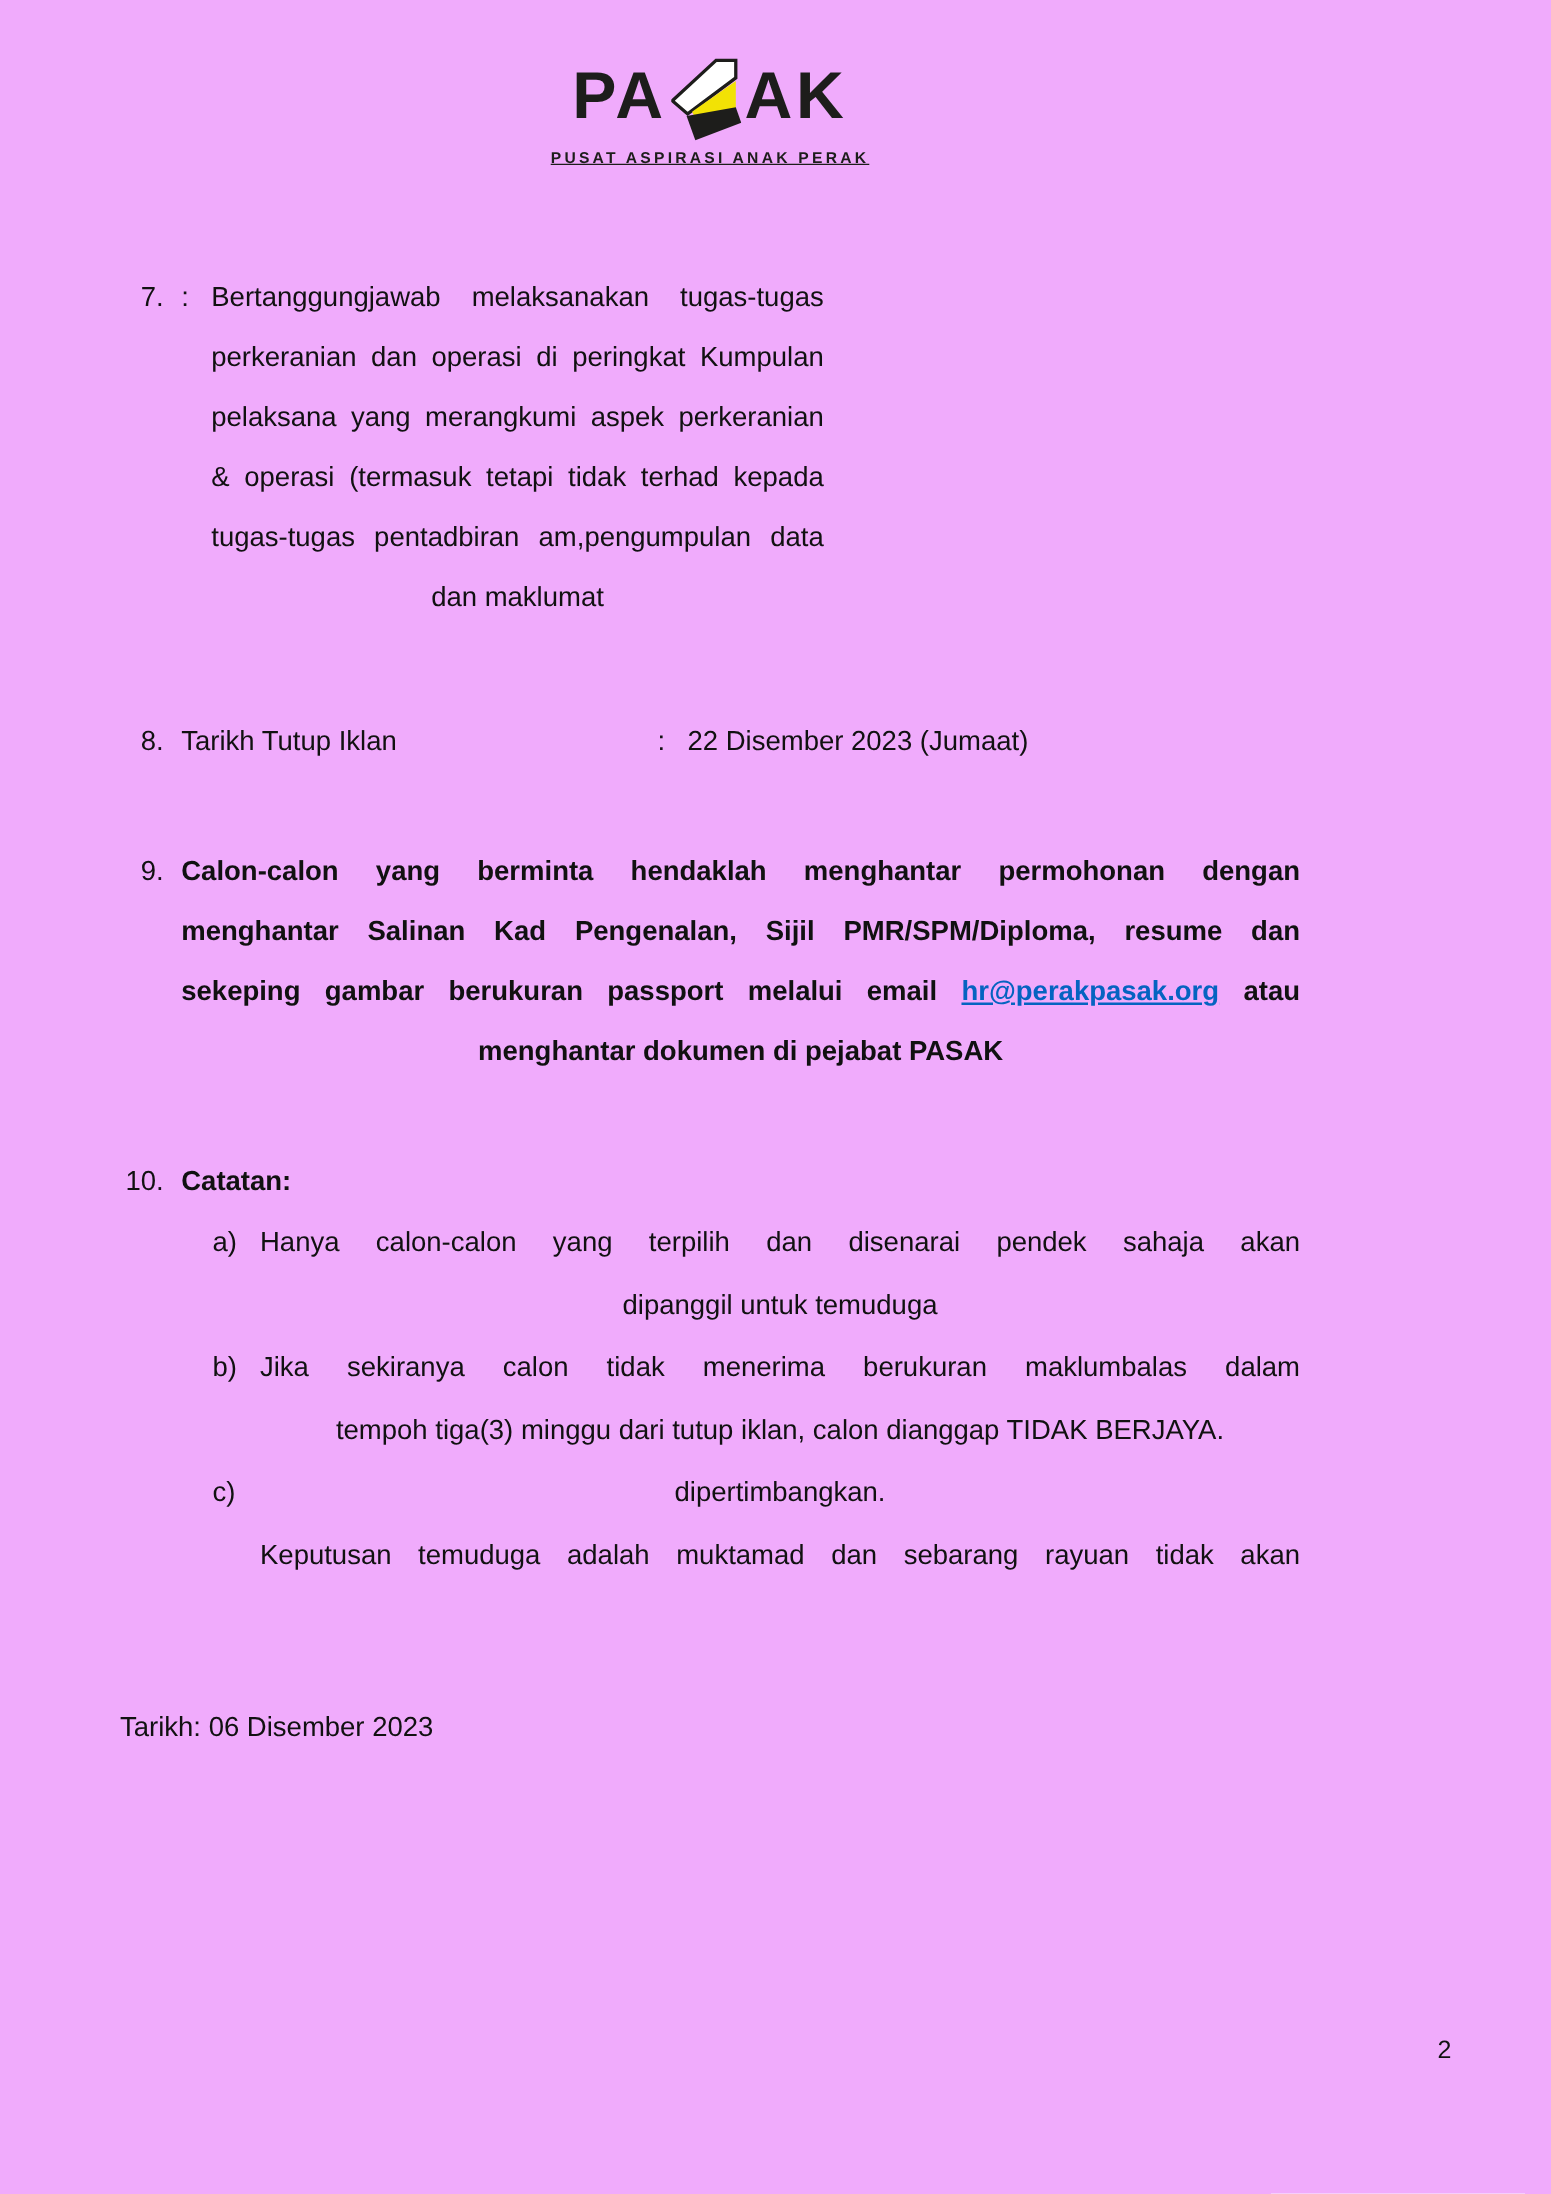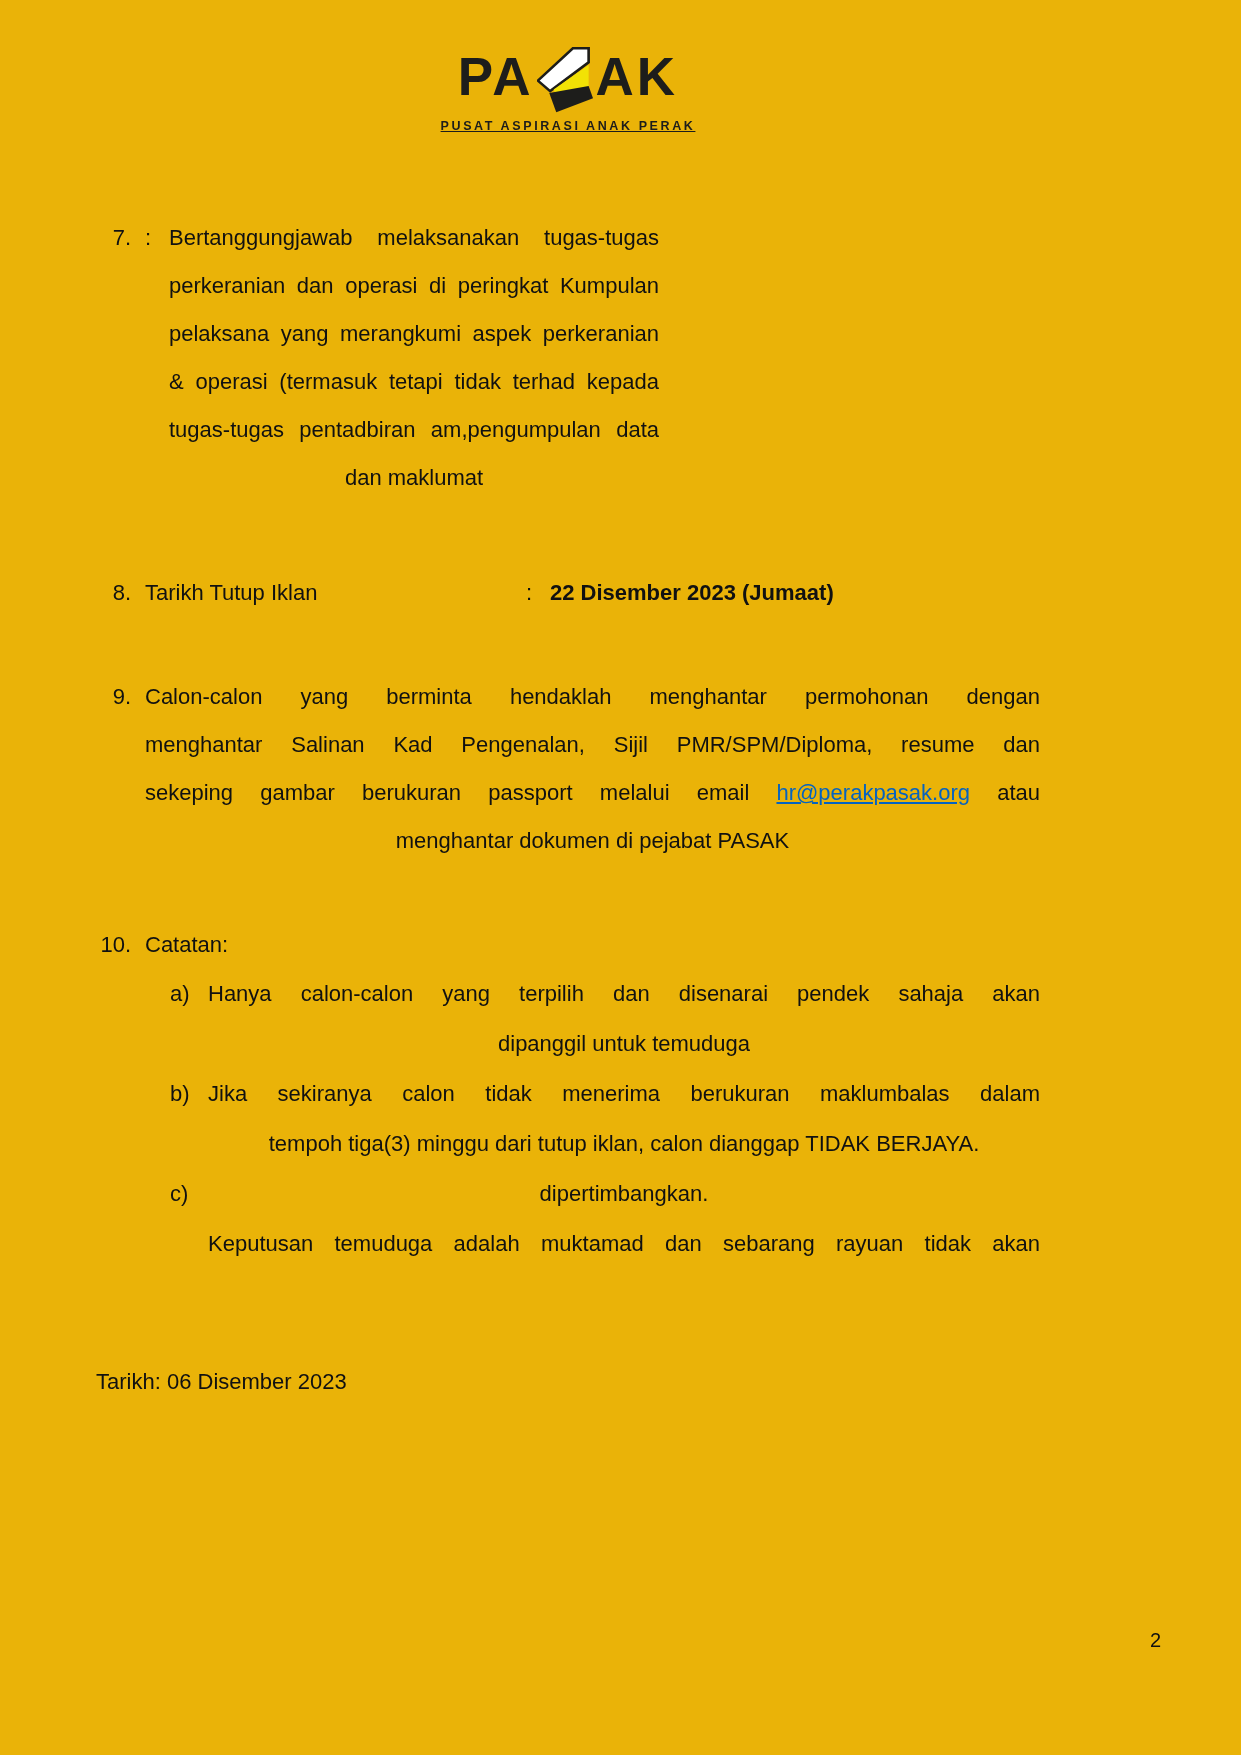--- a/index.html
+++ b/index.html
@@ -1,20 +1,20 @@
 <!DOCTYPE html>
 <html><head>
 <meta charset="utf-8">
 <style>
   * { margin:0; padding:0; box-sizing:border-box; }
   html,body { background:#ffffff; }
   .page {
     position:relative;
     width:1241px; height:1755px;
-    background:#eab308;
+    background:#f0abfc;
     font-family:"Liberation Sans","DejaVu Sans",sans-serif;
     font-size:22px;
     color:#111111;
     overflow:hidden;
   }
   
   .header-logo {
     position:absolute; left:446px; top:38px; width:244px;
     display:flex; flex-direction:column; align-items:center;
   }
@@ -27,22 +27,22 @@
     margin-top:5px; font-size:12.5px; font-weight:bold;
     letter-spacing:2.6px; color:#1d1d1b; white-space:nowrap;text-decoration:underline;
   }
   
   .content { padding:214px 201px 0 96px; line-height:48px; }
   .row { display:flex; align-items:flex-start; }
   .num { flex:0 0 49px; text-align:right; padding-right:14px; }
   .label7 { flex:0 0 381px; }
   .colon { flex:0 0 24px; }
   .value7 { width:490px; }
-  .value-bold { font-weight:bold; }
-  .para { flex:1; }
+  .value-bold { font-weight:normal; }
+  .para { flex:1;font-weight:bold; }
   .just { text-align:justify; text-align-last:justify; }
   .tl { min-height:1em;text-align:center; }
   .m-item8 { margin-top:67px; }
   .m-item9 { margin-top:56px; }
   .m-item10 { margin-top:56px; }
   .sublist { margin-left:74px; line-height:50px; }
   .subrow { display:flex; align-items:flex-start; }
   .marker { flex:0 0 38px; }
   .subtext { flex:1; }
   .m-date { margin-top:89px; }

